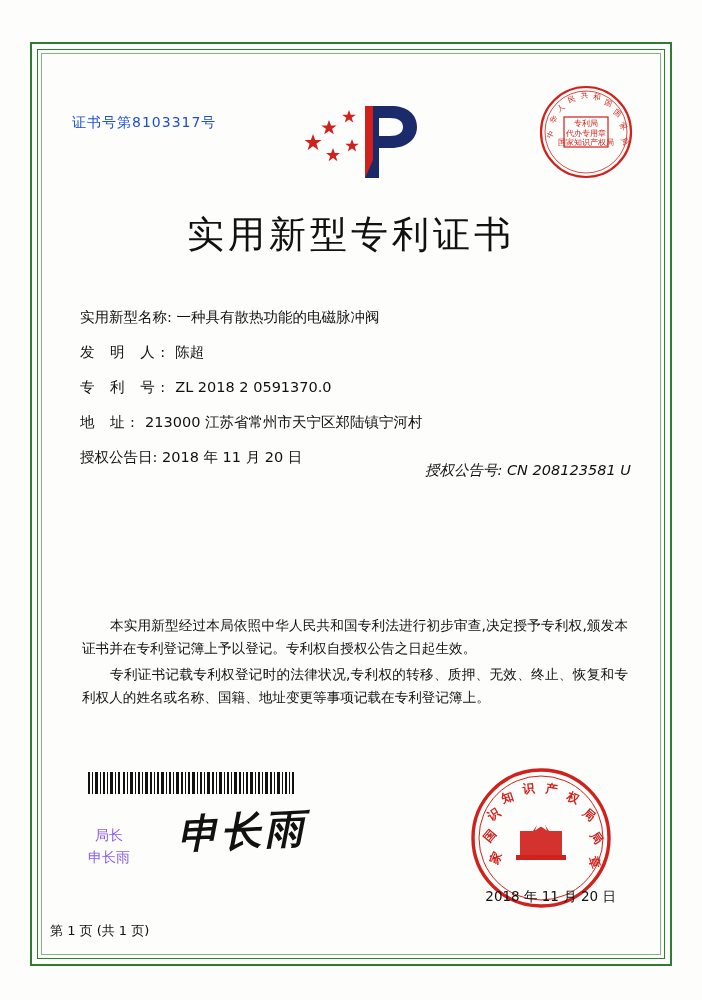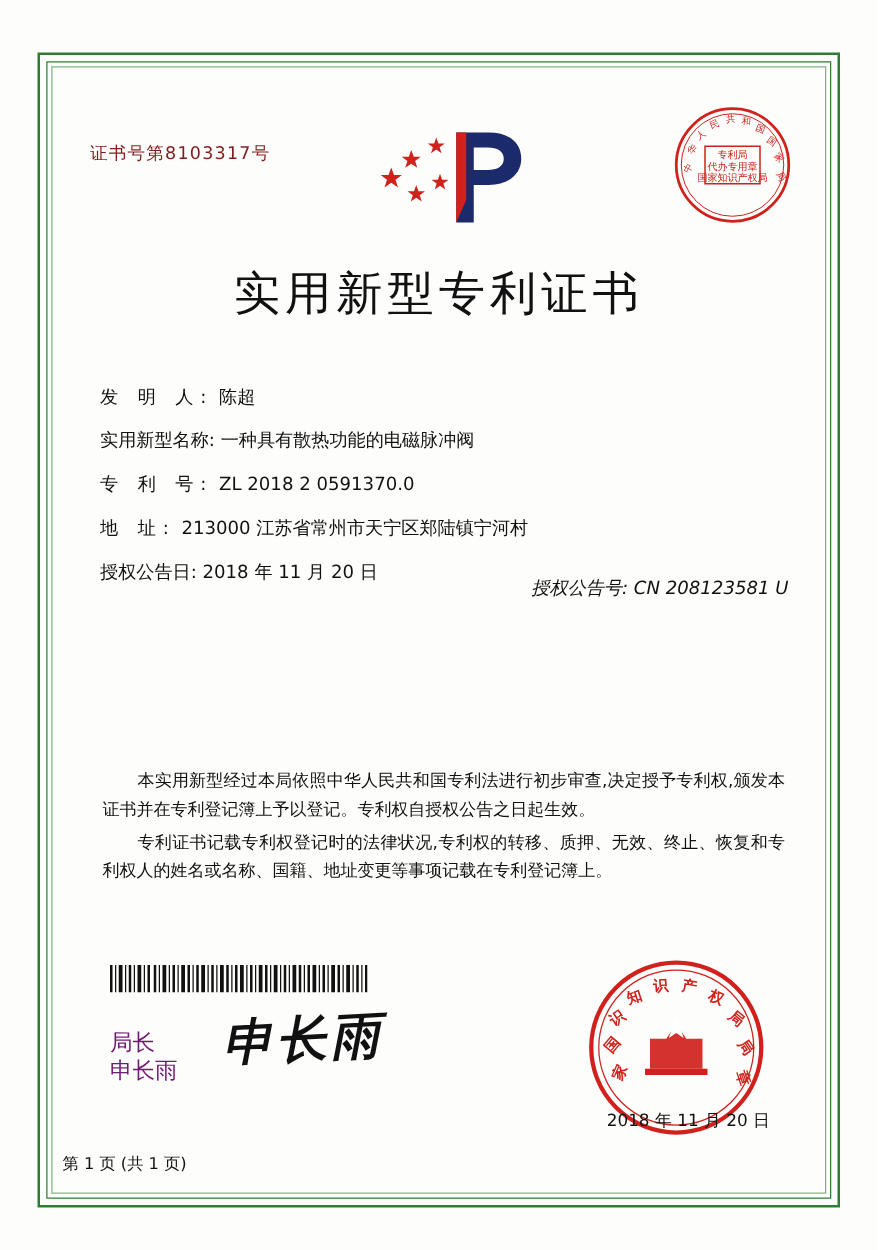--- a/index.html
+++ b/index.html
@@ -41,21 +41,21 @@
     left: 50px; top: 62px; right: 50px; bottom: 54px;
   }
 
   
   .cert-no {
     position: absolute;
     left: 22px;
     top: 52px;
     font-size: 14px;
     letter-spacing: 1px;
-    color: #7f1d1d;
+    color: #1d4ed8;
   }
 
   
   .logo {
     position: absolute;
     left: 253px;
     top: 38px;
     width: 118px;
     height: 82px;
   }
@@ -138,23 +138,24 @@
     top: 710px;
     width: 206px;
     height: 22px;
   }
 
   
   .sign-label {
     position: absolute;
     left: 38px;
     top: 762px;
-    font-size: 18px;
+    font-size: 14px;
     line-height: 22px;
-    color: #701a75;
+    color: #8b5cf6;
+    text-align: center;
   }
   .signature {
     position: absolute;
     left: 128px;
     top: 742px;
     font-family: "DejaVu Serif", "Liberation Serif", serif;
     font-size: 40px;
     font-style: italic;
     font-weight: bold;
     color: #111;
@@ -240,26 +241,26 @@
           <text x="81" y="41" transform="rotate(49 81 41)">家</text>
           <text x="83" y="55" transform="rotate(63 83 55)">局</text>
         </g>
       </svg>
     </div>
 
     <div class="main-title">实用新型专利证书</div>
 
     <div class="fields">
       <div class="field-row">
+        <span class="field-label">实用新型名称:</span>
+        <span class="field-value">一种具有散热功能的电磁脉冲阀</span>
+      </div>
+      <div class="field-row">
         <span class="field-label spaced">发 明 人:</span>
         <span class="field-value">陈超</span>
-      </div>
-      <div class="field-row">
-        <span class="field-label">实用新型名称:</span>
-        <span class="field-value">一种具有散热功能的电磁脉冲阀</span>
       </div>
       <div class="field-row">
         <span class="field-label spaced">专 利 号:</span>
         <span class="field-value">ZL 2018 2 0591370.0</span>
       </div>
       <div class="field-row">
         <span class="field-label spaced">地 址:</span>
         <span class="field-value">213000 江苏省常州市天宁区郑陆镇宁河村</span>
       </div>
       <div class="field-row">

